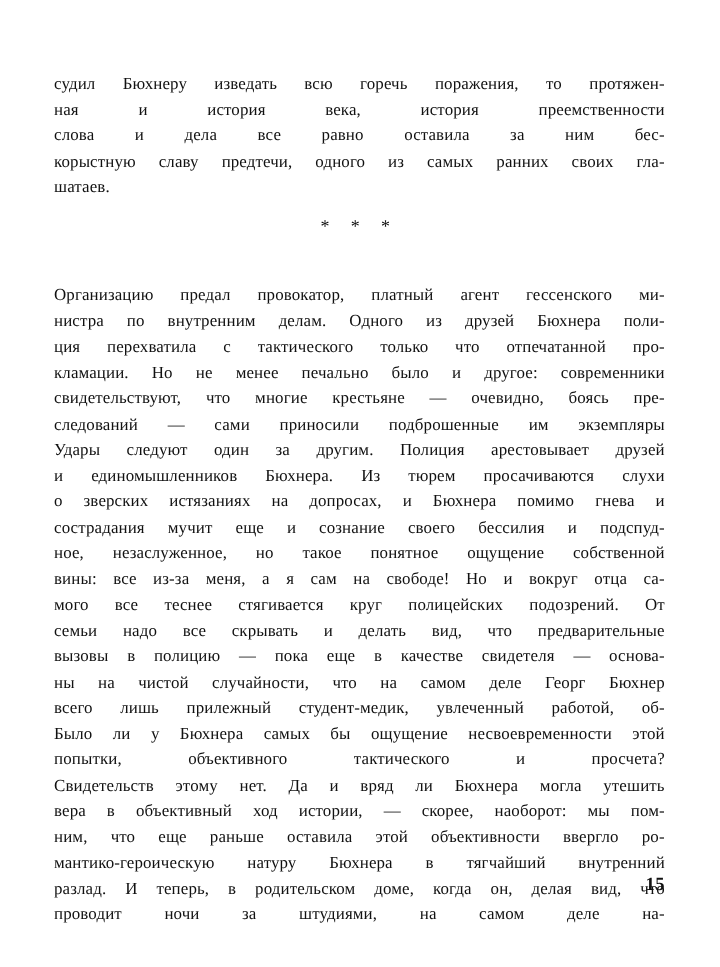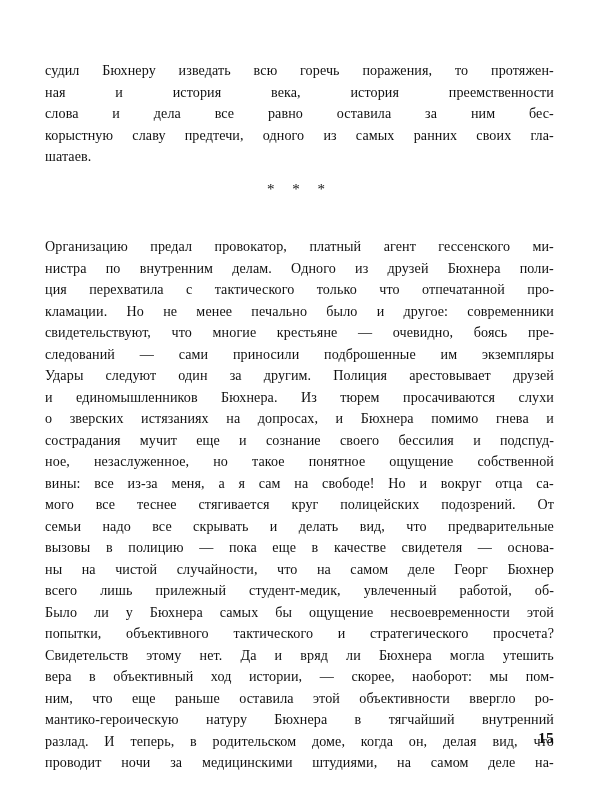--- a/index.html
+++ b/index.html
@@ -332,21 +332,20 @@
           <span>бы</span>
           <span>ощущение</span>
           <span>несвоевременности</span>
           <span>этой</span>
         </div>
         <div class="line">
           <span>попытки,</span>
           <span>объективного</span>
           <span>тактического</span>
           <span>и</span>
-          <span>стратегического</span>
           <span>просчета?</span>
         </div>
         <div class="line">
           <span>Свидетельств</span>
           <span>этому</span>
           <span>нет.</span>
           <span>Да</span>
           <span>и</span>
           <span>вряд</span>
           <span>ли</span>
@@ -395,21 +394,20 @@
           <span>когда</span>
           <span>он,</span>
           <span>делая</span>
           <span>вид,</span>
           <span>что</span>
         </div>
         <div class="line">
           <span>проводит</span>
           <span>ночи</span>
           <span>за</span>
-          <span>медицинскими</span>
           <span>штудиями,</span>
           <span>на</span>
           <span>самом</span>
           <span>деле</span>
           <span>на-</span>
         </div>
       </div>
     </div>
 
   <div class="page-number">15</div>

